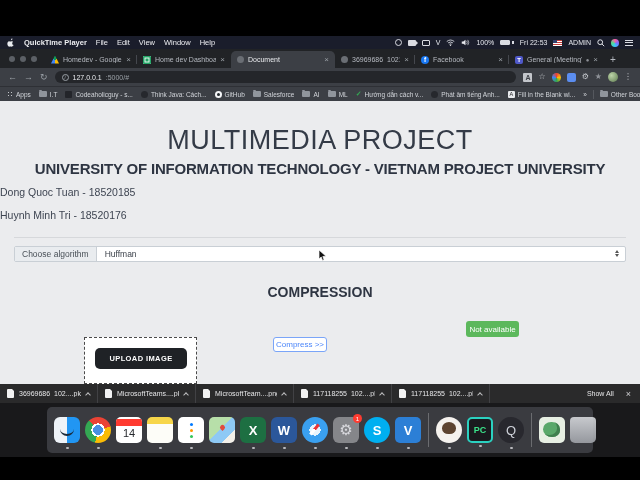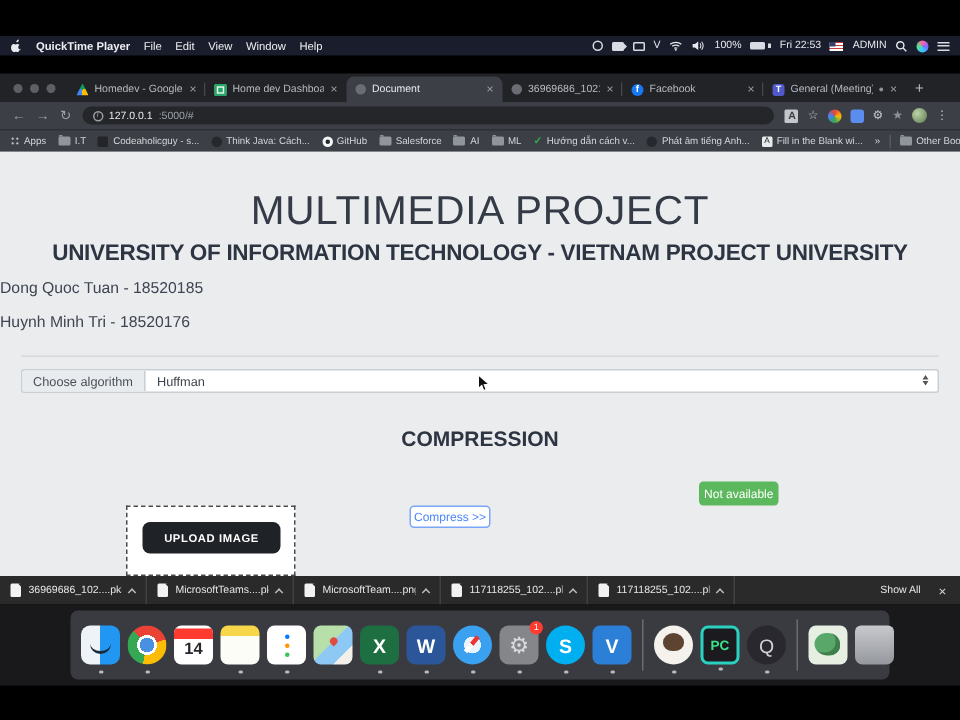--- a/index.html
+++ b/index.html
@@ -1,21 +1,21 @@
 <!DOCTYPE html>
 <html><head>
 <meta charset="utf-8">
 <style>
   html,body{margin:0;padding:0;background:#000;}
   *{box-sizing:border-box;}
   .screen{position:relative;width:640px;height:480px;background:#000;overflow:hidden;
     font-family:"Liberation Sans",sans-serif;-webkit-user-select:none;}
 
   
-  .menubar{position:absolute;top:24px;left:0;width:640px;height:13px;background:#1a1d2b;
+  .menubar{position:absolute;top:36px;left:0;width:640px;height:13px;background:#1a1d2b;
     display:flex;align-items:center;padding:0 7px;gap:9px;font-size:7.5px;color:#edeef2;}
   .menubar .appname{font-weight:bold;}
   .mb-right{margin-left:auto;display:flex;align-items:center;gap:6px;font-size:7px;color:#e6e8ee;}
   .ring{width:7px;height:7px;border:1.5px solid #d9dbe2;border-radius:50%;}
   .cam{width:8px;height:6px;background:#d9dbe2;border-radius:1px;position:relative;}
   .cam:after{content:"";position:absolute;right:-2px;top:1px;border-left:2px solid #d9dbe2;
     border-top:2px solid transparent;border-bottom:2px solid transparent;}
   .disp{width:8px;height:6px;border:1px solid #d9dbe2;border-radius:1px;}
   .flag{width:9px;height:6px;background:repeating-linear-gradient(#c43a3a 0 1px,#fff 1px 2px);position:relative;}
   .flag:after{content:"";position:absolute;left:0;top:0;width:4px;height:3px;background:#33406e;}
@@ -140,21 +140,21 @@
   .dk .rdot{position:absolute;left:50%;bottom:-6px;width:2.5px;height:2.5px;margin-left:-1px;
     border-radius:50%;background:#b9b9bd;}
   .dk-finder{background:linear-gradient(90deg,#eef3f8 0 50%,#2196f3 50% 100%);}
   .dk-finder:after{content:"";position:absolute;left:6px;right:6px;bottom:7px;height:7px;
     border-bottom:2px solid #1b2b3a;border-radius:0 0 8px 8px;}
   .dk-chrome{border-radius:50%;
     background:radial-gradient(circle,#4a90e2 0 26%,#fff 26% 36%,transparent 36%),
     conic-gradient(from -45deg,#ea4335 0 33%,#fbbc05 0 66%,#34a853 0);}
   .dk-cal{background:#fff;flex-direction:column;overflow:hidden;border-radius:5px;}
   .dk-cal .cal-top{width:100%;height:7px;background:#ff3b30;}
-  .dk-cal .cal-day{font-size:11px;color:#26292e;font-weight:bold;line-height:1.3;}
+  .dk-cal .cal-day{font-size:11px;color:#26292e;font-weight:normal;line-height:1.3;}
   .dk-notes{background:linear-gradient(#f7d64a 0 7px,#fdfdf8 7px);border-radius:5px;}
   .dk-rem{background:#fff;border-radius:5px;}
   .dk-rem:after{content:"";width:3px;height:3px;border-radius:50%;background:#ff9500;
     box-shadow:0 6px 0 #34c759,0 -6px 0 #007aff;}
   .dk-maps{background:linear-gradient(135deg,#b7dfa9 0 45%,#8ec9f5 45% 75%,#f3f0e9 75%);border-radius:5px;position:relative;}
   .dk-maps:after{content:"";position:absolute;left:11px;top:8px;width:5px;height:5px;
     border-radius:50% 50% 50% 0;transform:rotate(-45deg);background:#e04b3f;}
   .dk-excel{background:#1d6f42;color:#fff;font-size:13px;}
   .dk-word{background:#2b579a;color:#fff;font-size:13px;}
   .dk-safari{border-radius:50%;background:radial-gradient(circle,#e8f4fd 0 30%,#3aa0f0 31%);position:relative;}

